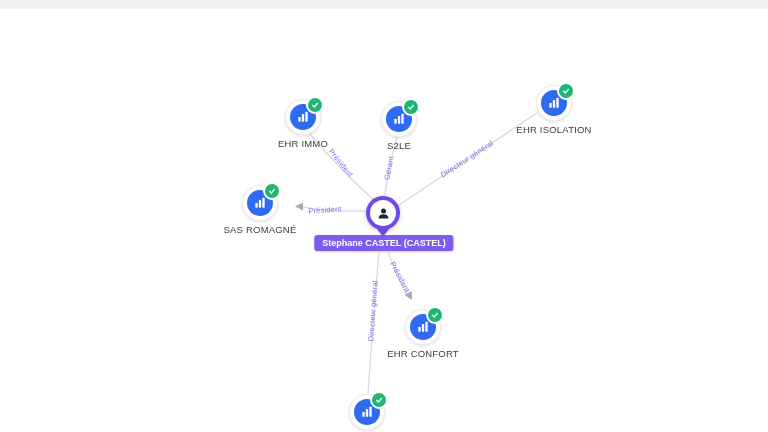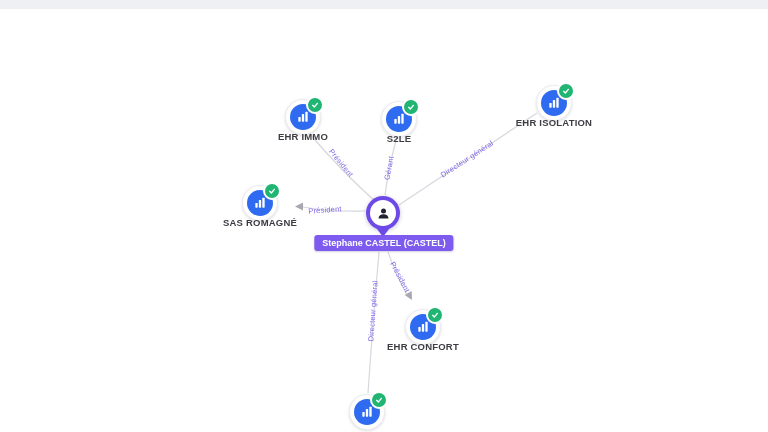--- a/index.html
+++ b/index.html
@@ -29,22 +29,22 @@
   .disc .blue{
     position:absolute;left:4px;top:4px;width:26px;height:26px;border-radius:50%;
     background:#2e6bf0;display:flex;align-items:center;justify-content:center;
   }
   .check{
     position:absolute;right:-4px;top:-4px;width:14px;height:14px;border-radius:50%;
     background:#21b573;border:2px solid #ffffff;box-sizing:content-box;
     display:flex;align-items:center;justify-content:center;
   }
   .clabel{
-    position:absolute;top:14px;left:0;transform:translateX(-50%);
-    white-space:nowrap;font-size:9.5px;font-weight:700;color:#3c3c43;
+    position:absolute;top:21px;left:0;transform:translateX(-50%);
+    white-space:nowrap;font-size:9.5px;font-weight:400;color:#3c3c43;
     letter-spacing:.2px;
   }
 
   
   .pnode{position:absolute;width:0;height:0;}
   .marker{
     position:absolute;left:-17px;top:-17px;width:34px;height:34px;border-radius:50%;
     background:#6d49e8;cursor:pointer;
     box-shadow:0 1px 4px rgba(40,20,90,.25);
   }

